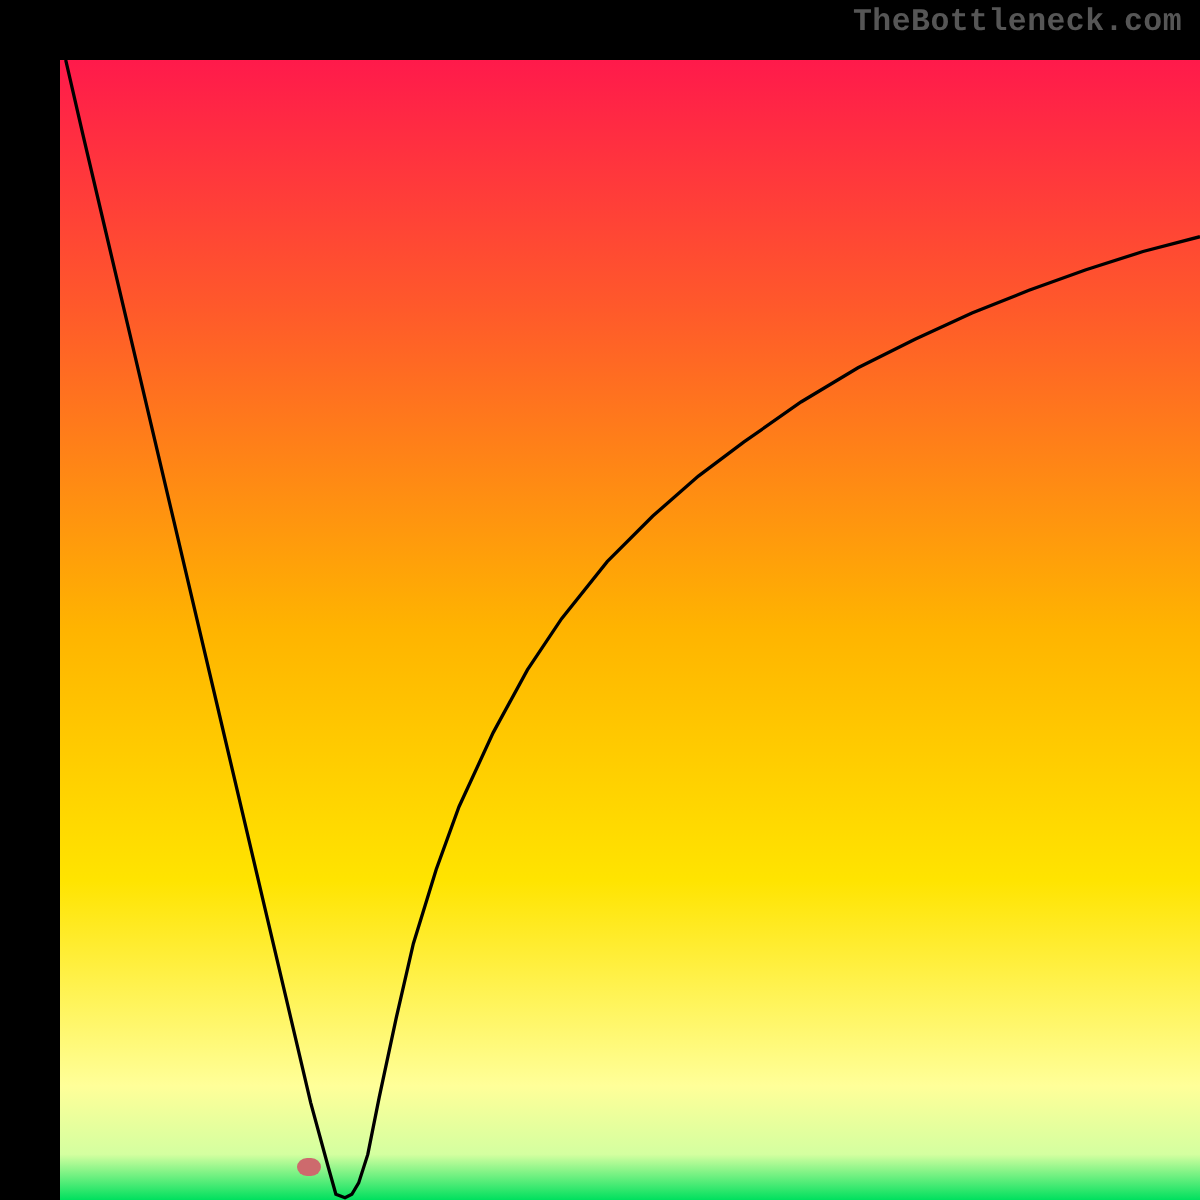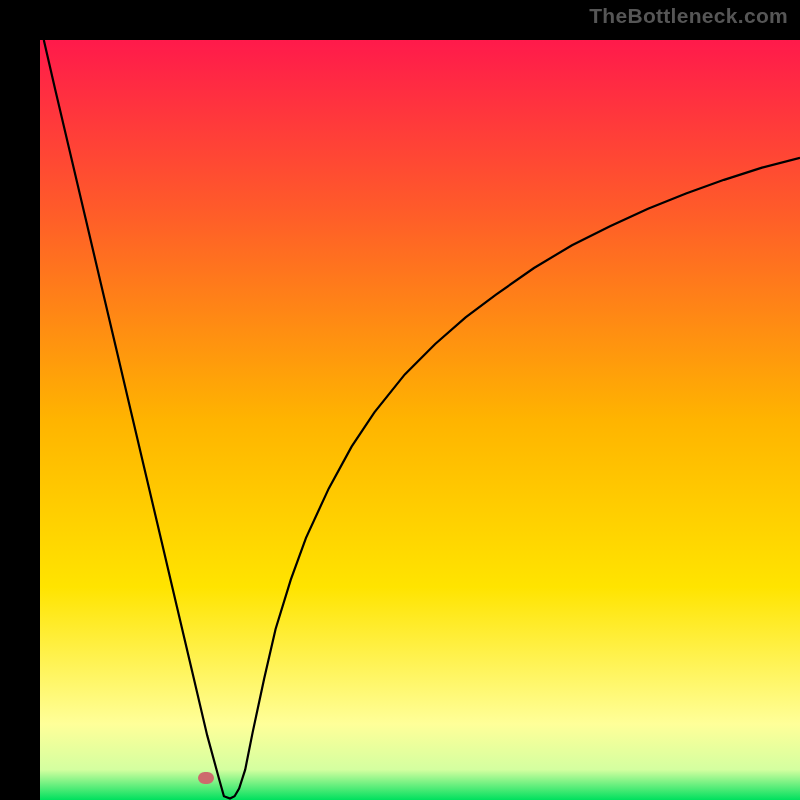--- a/index.html
+++ b/index.html
@@ -22,21 +22,21 @@
     position: absolute;
     top: 20px;
     left: 20px;
     width: 760px;
     height: 760px;
   }
   .watermark {
     position: absolute;
     top: 4px;
     right: 12px;
-    font-family: Liberation Sans, sans-serif;
+    font-family: Liberation Mono, monospace;
     font-size: 21px;
     font-weight: 600;
     color: #565656;
     letter-spacing: 0.3px;
   }
   .marker {
     position: absolute;
     width: 16px;
     height: 12px;
     border-radius: 50% / 60%;

